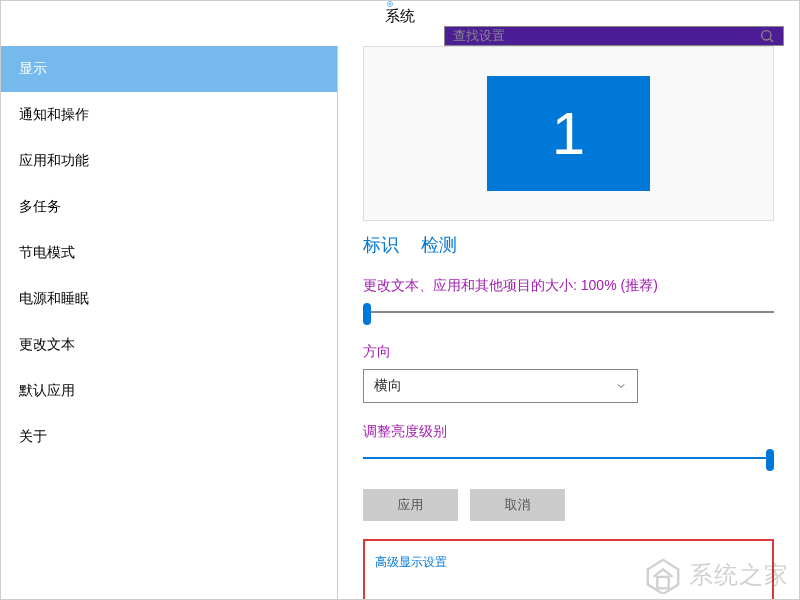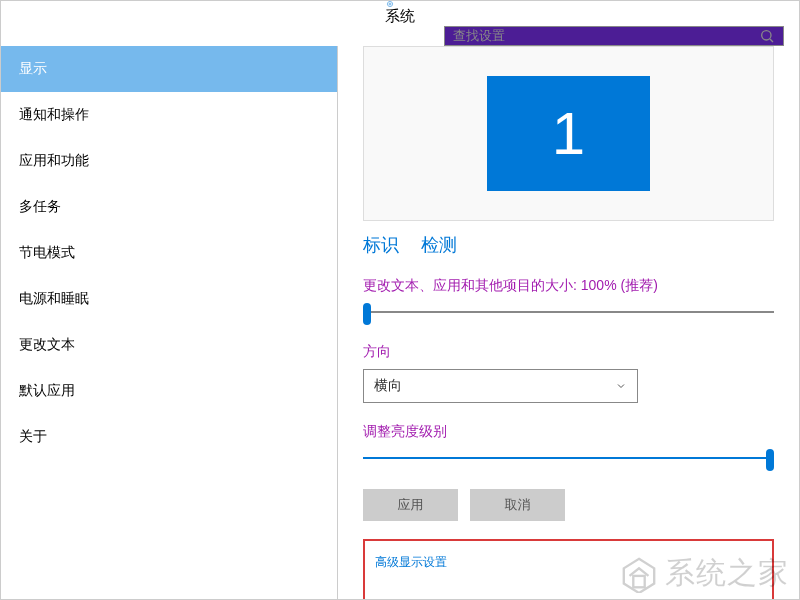--- a/index.html
+++ b/index.html
@@ -38,21 +38,21 @@
     .chevron { width: 12px; height: 12px; }
     
     .button-row { display: flex; gap: 12px; margin-bottom: 18px; margin-top: 12px; }
     .btn { width: 95px; height: 32px; background: #ccc; border: none; color: #555; font-size: 13px; cursor: pointer; display: flex; align-items: center; justify-content: center; text-align: right; }
     
     .advanced-box { border: 2px solid #d93a3a; padding: 12px 10px 30px 10px; }
     .advanced-link { color: #0078d7; font-size: 12px; cursor: pointer; }
     
     .watermark { position: absolute; bottom: 5px; right: 10px; opacity: 0.18; display: flex; align-items: center; gap: 6px; pointer-events: none; }
     .watermark-icon { width: 40px; height: 38px; }
-    .watermark-text { font-size: 30px; color: #000; font-weight: 300; letter-spacing: 1px; }
+    .watermark-text { font-size: 24px; color: #000; font-weight: 300; letter-spacing: 1px; }
   </style>
 </head>
 <body>
 
 <div class="header">
   <svg class="gear-icon" viewBox="0 0 24 24" fill="none" stroke="#0078d7" stroke-width="2">
     <circle cx="12" cy="12" r="3"></circle>
     <path d="M19.4 15a1.65 1.65 0 0 0 .33 1.82l.06.06a2 2 0 1 1-2.83 2.83l-.06-.06a1.65 1.65 0 0 0-1.82-.33 1.65 1.65 0 0 0-1 1.51V21a2 2 0 0 1-4 0v-.09a1.65 1.65 0 0 0-1-1.51 1.65 1.65 0 0 0-1.82.33l-.06.06a2 2 0 1 1-2.83-2.83l.06-.06a1.65 1.65 0 0 0 .33-1.82 1.65 1.65 0 0 0-1.51-1H3a2 2 0 0 1 0-4h.09a1.65 1.65 0 0 0 1.51-1 1.65 1.65 0 0 0-.33-1.82l-.06-.06a2 2 0 1 1 2.83-2.83l.06.06a1.65 1.65 0 0 0 1.82.33h0a1.65 1.65 0 0 0 1-1.51V3a2 2 0 0 1 4 0v.09a1.65 1.65 0 0 0 1 1.51h0a1.65 1.65 0 0 0 1.82-.33l.06-.06a2 2 0 1 1 2.83 2.83l-.06.06a1.65 1.65 0 0 0-.33 1.82v0a1.65 1.65 0 0 0 1.51 1H21a2 2 0 0 1 0 4h-.09a1.65 1.65 0 0 0-1.51 1z"></path>
   </svg>
   <div class="header-title">系统</div>

